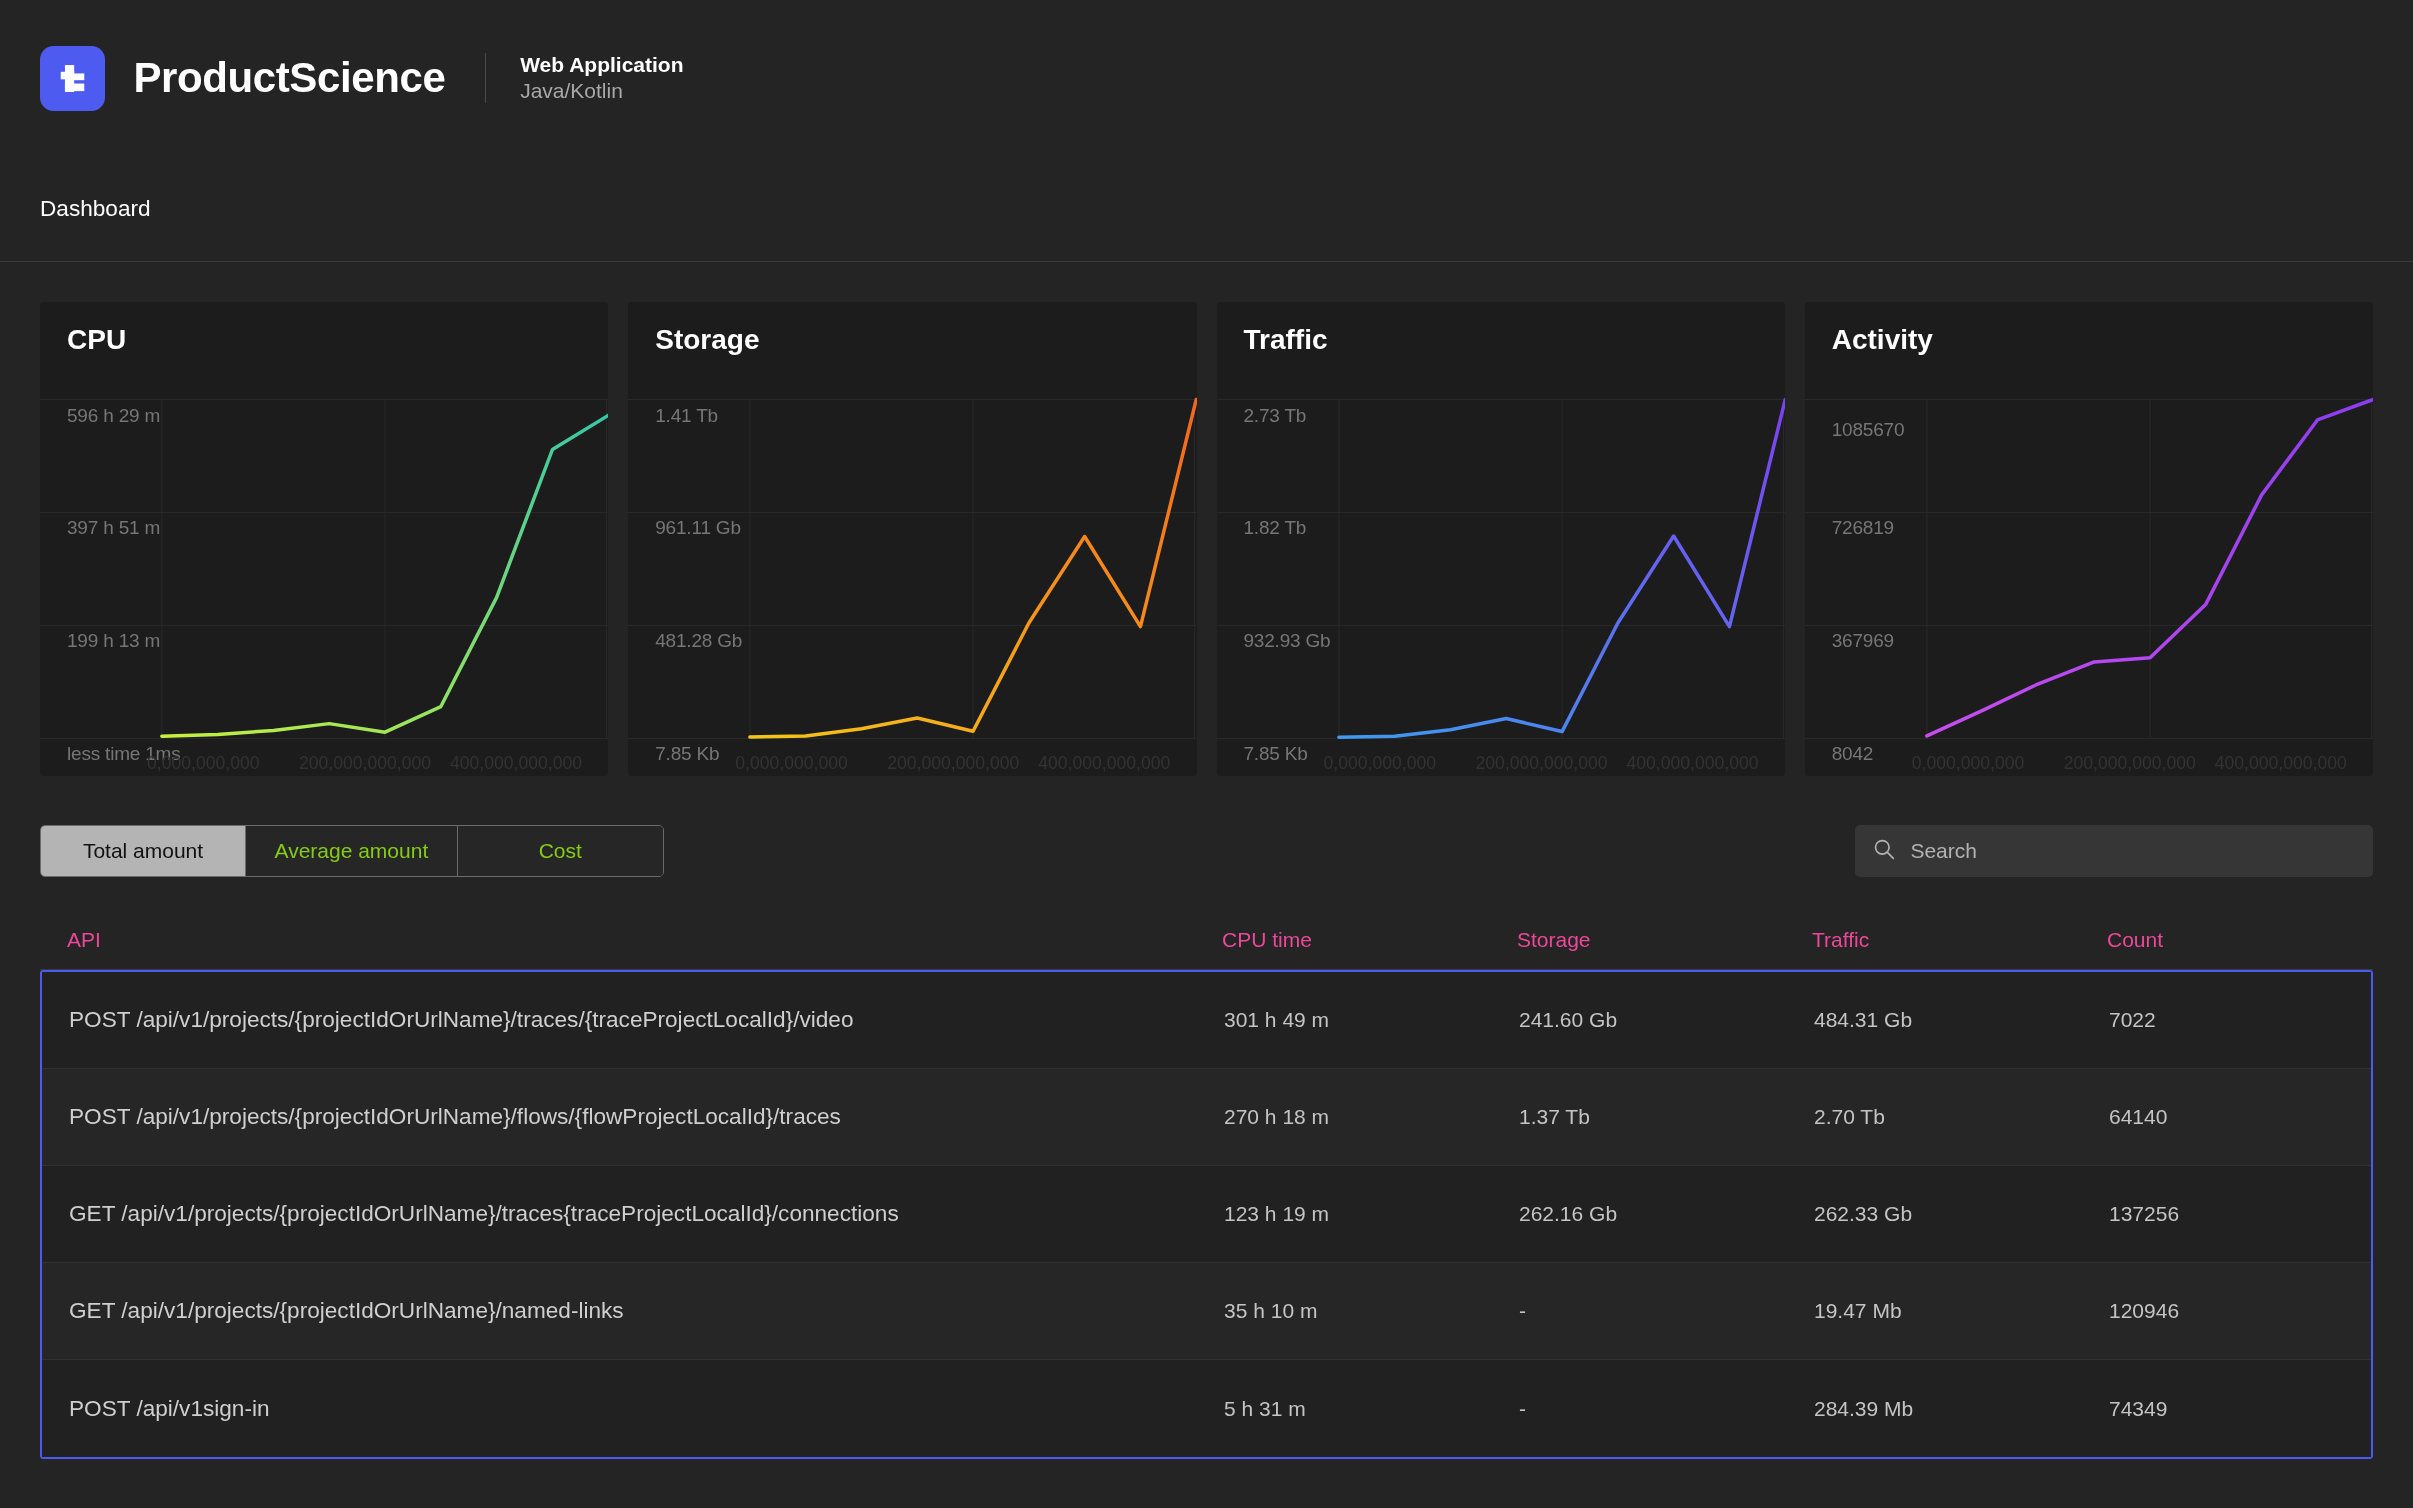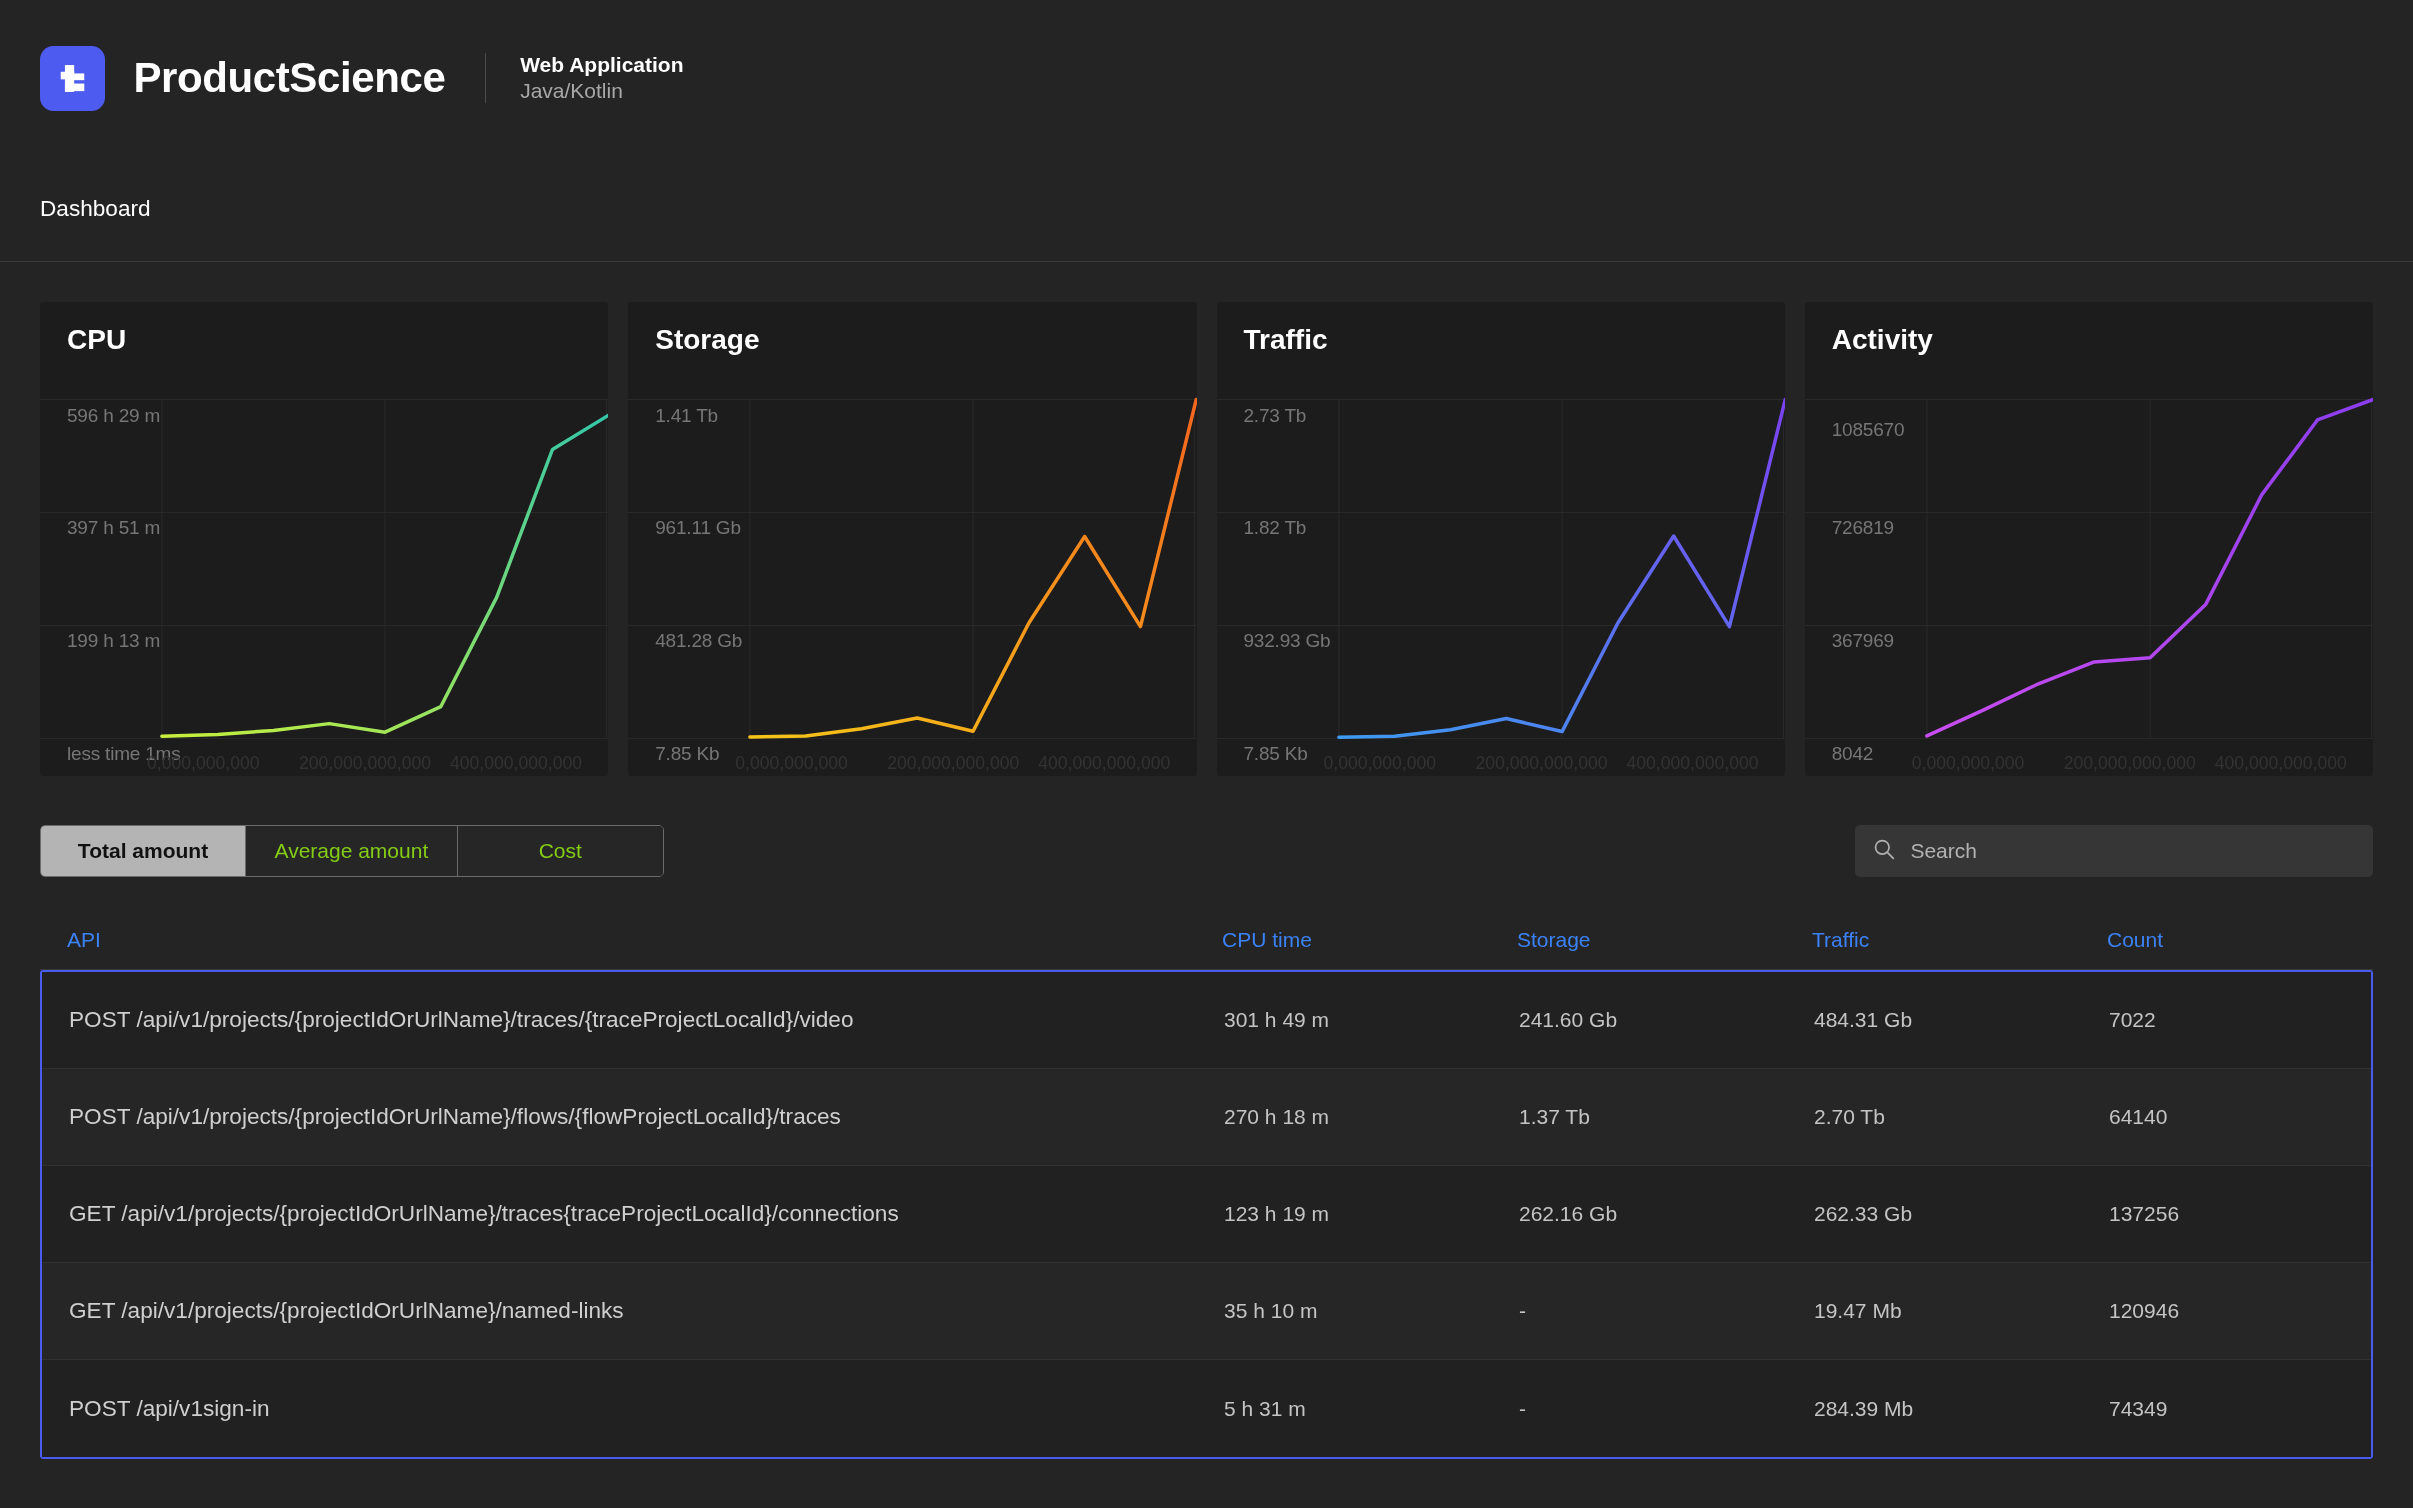--- a/index.html
+++ b/index.html
@@ -118,21 +118,21 @@
     font-size: 21px;
     color: #84cc16;
     background: #262626;
     padding: 0 28.5px;
     border-right: 0.8px solid #6b6b6b;
     white-space: nowrap;
     cursor: pointer;
     min-width: 205px;
   }
   .seg-btn:last-child { border-right: none; }
-  .seg-btn.active { background: #b4b4b4; color: #111111; font-weight: 700; }
+  .seg-btn.active { background: #b4b4b4; color: #111111; font-weight: 400; }
 
   .search-box {
     display: flex; align-items: center;
     width: 518px; height: 52px;
     background: #363636;
     border-radius: 5px;
     padding: 0 18.4px;
     gap: 15px;
   }
   .search-placeholder { font-size: 21px; color: #b2b2b2; }
@@ -160,21 +160,21 @@
   .table-row:last-child { border-bottom: none; }
   .table-row:nth-child(odd) { background: #212121; }
   .table-row:nth-child(even) { background: #262626; }
 
   .col-api    { flex: 0 0 1155px; }
   .col-cpu    { flex: 0 0 295px; }
   .col-stor   { flex: 0 0 295px; }
   .col-traf   { flex: 0 0 295px; }
   .col-count  { flex: 1 1 auto; }
 
-  .th { font-size: 21px; color: #3b82f6; }
+  .th { font-size: 21px; color: #ec4899; }
   .td { font-size: 22.6px; color: #cfcfcf; white-space: nowrap; }
   .td-num { font-size: 21px; color: #c4c4c4; }
 </style>
 </head>
 <body>
 
 <div class="header">
   <div class="logo-mark">
     <svg width="37" height="37" viewBox="0 0 44 44">
       <rect x="13" y="6" width="11" height="32" fill="#ffffff"></rect>

